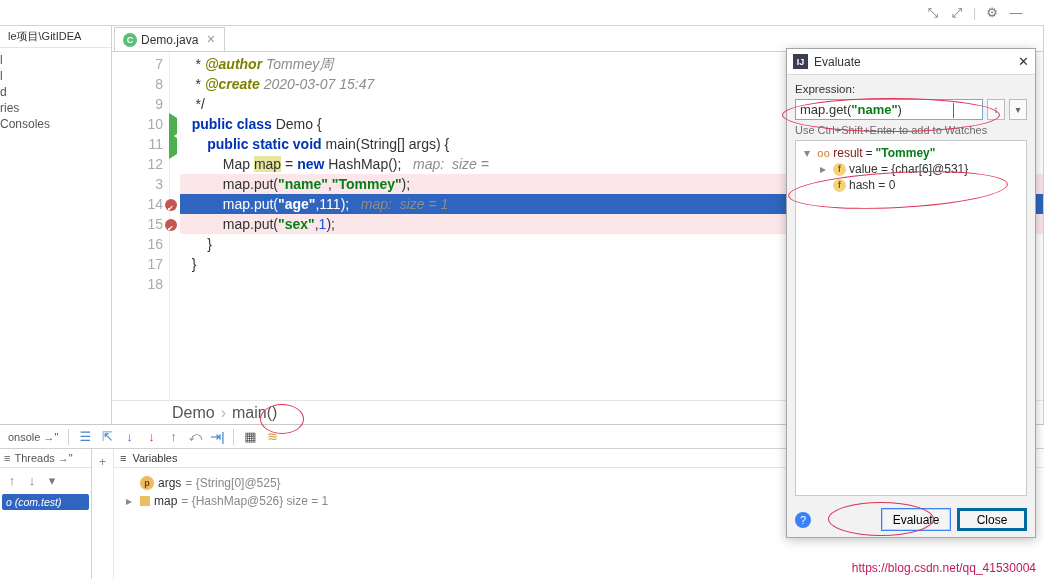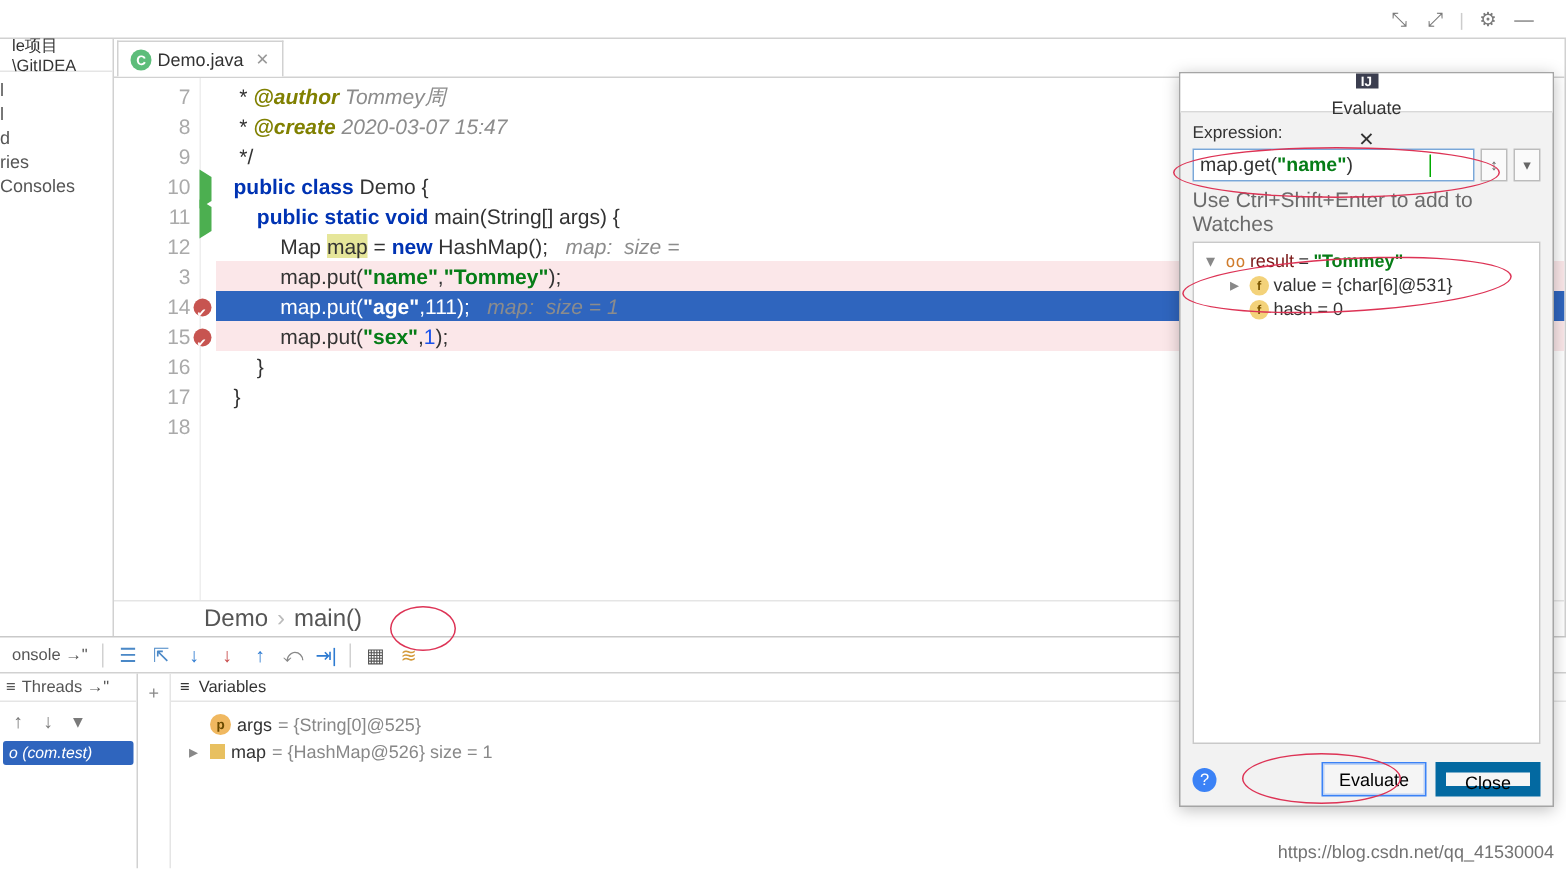--- a/index.html
+++ b/index.html
@@ -10,21 +10,21 @@
 
 .top-tool { height: 26px; border-bottom: 1px solid #d1d1d1; display: flex; align-items: center; padding: 0 6px; gap: 8px; color: #888; }
 .top-tool .left-spacer { flex: 1; }
 .icon-sm { width: 16px; height: 16px; display: inline-flex; align-items: center; justify-content: center; font-size: 13px; color: #7a7a7a; }
 
 
 .path-bar { height: 22px; font-size: 11px; color: #333; padding: 2px 8px; border-bottom: 1px solid #e5e5e5; display: flex; align-items: center; }
 
 
 .main { display: flex; flex: 1; min-height: 0; }
-.side-left { width: 76px; border-right: 1px solid #d1d1d1; display: flex; flex-direction: column; font-size: 12px; }
+.side-left { width: 112px; border-right: 1px solid #d1d1d1; display: flex; flex-direction: column; font-size: 12px; }
 .side-left .tree { flex: 1; padding: 4px 2px 4px 0; color: #555; }
 .side-left .tree div { padding: 1px 0; white-space: nowrap; overflow: hidden; text-overflow: clip; }
 .side-left .tree .cut { text-align: left; }
 
 .editor-col { flex: 1; display: flex; flex-direction: column; min-width: 0; border-right: 1px solid #d1d1d1; }
 
 
 .tab-row { height: 26px; display: flex; align-items: flex-end; border-bottom: 1px solid #d1d1d1; padding-left: 2px; }
 .tab { height: 24px; border: 1px solid #d1d1d1; border-bottom: none; padding: 2px 8px; display: flex; align-items: center; gap: 4px; background: #fff; font-size: 12px; }
 .tab .c-icon { width: 14px; height: 14px; border-radius: 50%; background: #5dbd7a; color: #fff; font-size: 9px; font-weight: bold; display: flex; align-items: center; justify-content: center; }
@@ -75,44 +75,44 @@
 .vars-col .row { display: flex; align-items: center; gap: 4px; padding: 2px 0; }
 .tw { width: 14px; color: #888; text-align: center; }
 .badge-p { width: 14px; height: 14px; border-radius: 50%; background: #f0b860; color: #6b4b00; font-size: 9px; font-weight: bold; display: inline-flex; align-items: center; justify-content: center; }
 .badge-y { width: 10px; height: 10px; background: #e8c060; display: inline-block; }
 .dim { color: #888; }
 
 .plus-col { width: 22px; border-right: 1px solid #e5e5e5; display: flex; align-items: flex-start; justify-content: center; padding-top: 6px; color: #888; }
 
 
 .dlg { position: absolute; left: 786px; top: 48px; width: 250px; height: 490px; background: #f2f2f2; border: 1px solid #a5a5a5; box-shadow: 0 2px 10px rgba(0,0,0,.25); display: flex; flex-direction: column; }
-.dlg .title { height: 26px; background: #fff; display: flex; align-items: center; padding: 0 6px; gap: 6px; border-bottom: 1px solid #d8d8d8; flex-direction: column; }
+.dlg .title { height: 26px; background: #fff; display: flex; align-items: center; padding: 0 6px; gap: 6px; border-bottom: 1px solid #d8d8d8; }
 .dlg .title .ij { width: 15px; height: 15px; background: #3b3e4f; color: #fff; font-size: 9px; display: flex; align-items: center; justify-content: center; font-weight: bold; }
 .dlg .title .t { flex: 1; font-size: 12px; }
 .dlg .title .x { font-size: 13px; color: #333; }
 .dlg .content { padding: 8px 8px 6px 8px; display: flex; flex-direction: column; gap: 4px; flex: 1; }
 .dlg label { font-size: 11.5px; }
 .expr-row { display: flex; gap: 4px; }
 .expr-box { flex: 1; border: 1px solid #7aa7d8; background: #fff; font-family: "Consolas",monospace; font-size: 13px; padding: 2px 4px; position: relative; }
 .expr-box .caret { position: absolute; width: 1px; height: 15px; background: #0a0; right: 28px; top: 3px; }
 .drop { width: 18px; border: 1px solid #bcbcbc; background: #fafafa; display: flex; align-items: center; justify-content: center; color: #666; font-size: 10px; }
-.hint { font-size: 14px; color: #6b6b6b; }
+.hint { font-size: 11px; color: #6b6b6b; }
 .result-box { flex: 1; background: #fff; border: 1px solid #c9c9c9; padding: 4px 4px; font-size: 12px; overflow: hidden; position: relative; }
 .result-box .rline { display: flex; align-items: center; gap: 3px; padding: 1px 0; }
 .result-box .ind1 { padding-left: 16px; }
 .oo { font-family: monospace; color: #d07d2e; font-size: 11px; }
 .res-name { color: #7a1616; }
 .res-val { color: #067d17; font-weight: bold; }
 .badge-f { width: 13px; height: 13px; border-radius: 50%; background: #f3d27a; color: #7a5400; font-size: 8.5px; font-weight: bold; display: inline-flex; align-items: center; justify-content: center; }
 .btn-row { display: flex; gap: 6px; padding: 6px 8px; justify-content: flex-end; align-items: center; }
 .help { width: 16px; height: 16px; border-radius: 50%; background: #3b82f6; color: #fff; font-size: 11px; display: flex; align-items: center; justify-content: center; margin-right: auto; }
-.btn { min-width: 70px; height: 23px; border: 7px solid #0369a1; background: #f5f5f5; font-size: 12px; }
+.btn { min-width: 70px; height: 23px; border: 3px solid #0369a1; background: #f5f5f5; font-size: 12px; }
 .btn.primary { border: 1px solid #3b82f6; box-shadow: inset 0 0 0 1px rgba(59,130,246,.3); }
 
-.watermark { position: absolute; right: 8px; bottom: 4px; font-size: 12px; color: #737373; font-family: Arial; pointer-events: none; }
+.watermark { position: absolute; right: 8px; bottom: 4px; font-size: 12px; color: #be185d; font-family: Arial; pointer-events: none; }
 
 
 .ell1 { position: absolute; left: 260px; top: 404px; width: 44px; height: 30px; }
 .ell2 { position: absolute; left: 782px; top: 98px; width: 218px; height: 34px; }
 .ell3 { position: absolute; left: 788px; top: 172px; width: 220px; height: 36px; transform: rotate(-3deg); }
 .ell4 { position: absolute; left: 828px; top: 502px; width: 106px; height: 34px; }
 </style>
 </head>
 <body>
 

